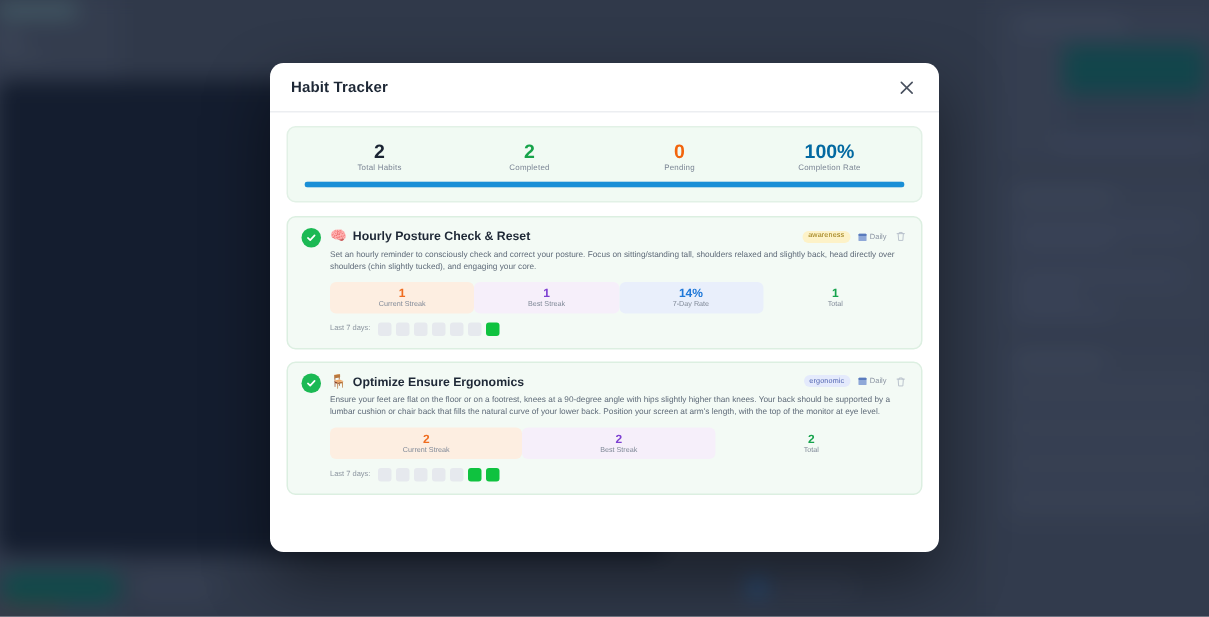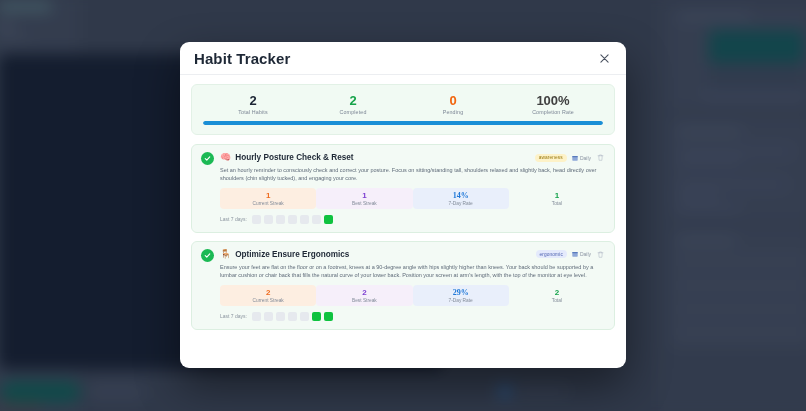--- a/index.html
+++ b/index.html
@@ -114,21 +114,21 @@
   .modal-header {
     height: 33px;
     flex: 0 0 33px;
     border-bottom: 1px solid #eceef1;
     display: flex;
     align-items: center;
     justify-content: space-between;
     padding: 0 13px 0 14px;
   }
   .modal-title {
-    font-size: 15px;
+    font-size: 10px;
     font-weight: bold;
     color: #1e2836;
     letter-spacing: 0.1px;
   }
   .close-btn {
     width: 17px; height: 17px;
     display: flex; align-items: center; justify-content: center;
     cursor: pointer;
     color: #4a5260;
     border-radius: 3px;
@@ -170,21 +170,21 @@
   }
   .stat-lbl {
     font-size: 5.3px;
     color: #7b8594;
     margin-top: 1px;
     letter-spacing: 0.15px;
   }
   .v-total { color: #1b2433; }
   .v-completed { color: #17a34a; }
   .v-pending { color: #f2640c; }
-  .v-rate { color: #404040; }
+  .v-rate { color: #0369a1; }
 
   .pbar-track {
     height: 4px;
     border-radius: 3px;
     background: #d9e6ee;
     overflow: hidden;
   }
   .pbar-fill {
     height: 100%;
     background: #1a8fd6;
@@ -292,21 +292,21 @@
   .hstat-lbl {
     font-size: 4.8px;
     color: #828b99;
     margin-top: 0px;
   }
   .hs-current { background: #fdeee1; }
   .hs-current .hstat-val { color: #ef6c1f; }
   .hs-best { background: #f6effa; }
   .hs-best .hstat-val { color: #7d3fd1; }
   .hs-rate { background: #e9effb; }
-  .hs-rate .hstat-val { color: #1f78d8; font-family: Liberation Serif, serif; }
+  .hs-rate .hstat-val { color: #1f78d8; }
   .hs-total { background: transparent; }
   .hs-total .hstat-val { color: #15a34c; }
 
   .last7 {
     display: flex;
     align-items: center;
     gap: 3px;
     margin-top: 6px;
   }
   .last7-lbl {
@@ -502,24 +502,20 @@
             <div class="habit-desc">Ensure your feet are flat on the floor or on a footrest, knees at a 90-degree angle with hips slightly higher than knees. Your back should be supported by a lumbar cushion or chair back that fills the natural curve of your lower back. Position your screen at arm's length, with the top of the monitor at eye level.</div>
             <div class="hstats">
               <div class="hstat hs-current">
                 <div class="hstat-val">2</div>
                 <div class="hstat-lbl">Current Streak</div>
               </div>
               <div class="hstat hs-best">
                 <div class="hstat-val">2</div>
                 <div class="hstat-lbl">Best Streak</div>
               </div>
-              <div class="hstat hs-rate">
-                <div class="hstat-val">29%</div>
-                <div class="hstat-lbl">7-Day Rate</div>
-              </div>
               <div class="hstat hs-total">
                 <div class="hstat-val">2</div>
                 <div class="hstat-lbl">Total</div>
               </div>
             </div>
             <div class="last7">
               <span class="last7-lbl">Last 7 days:</span>
               <span class="day-boxes" id="days-1" style="display:flex;gap:3px;">
                   <span class="day-box"></span>
                   <span class="day-box"></span>

